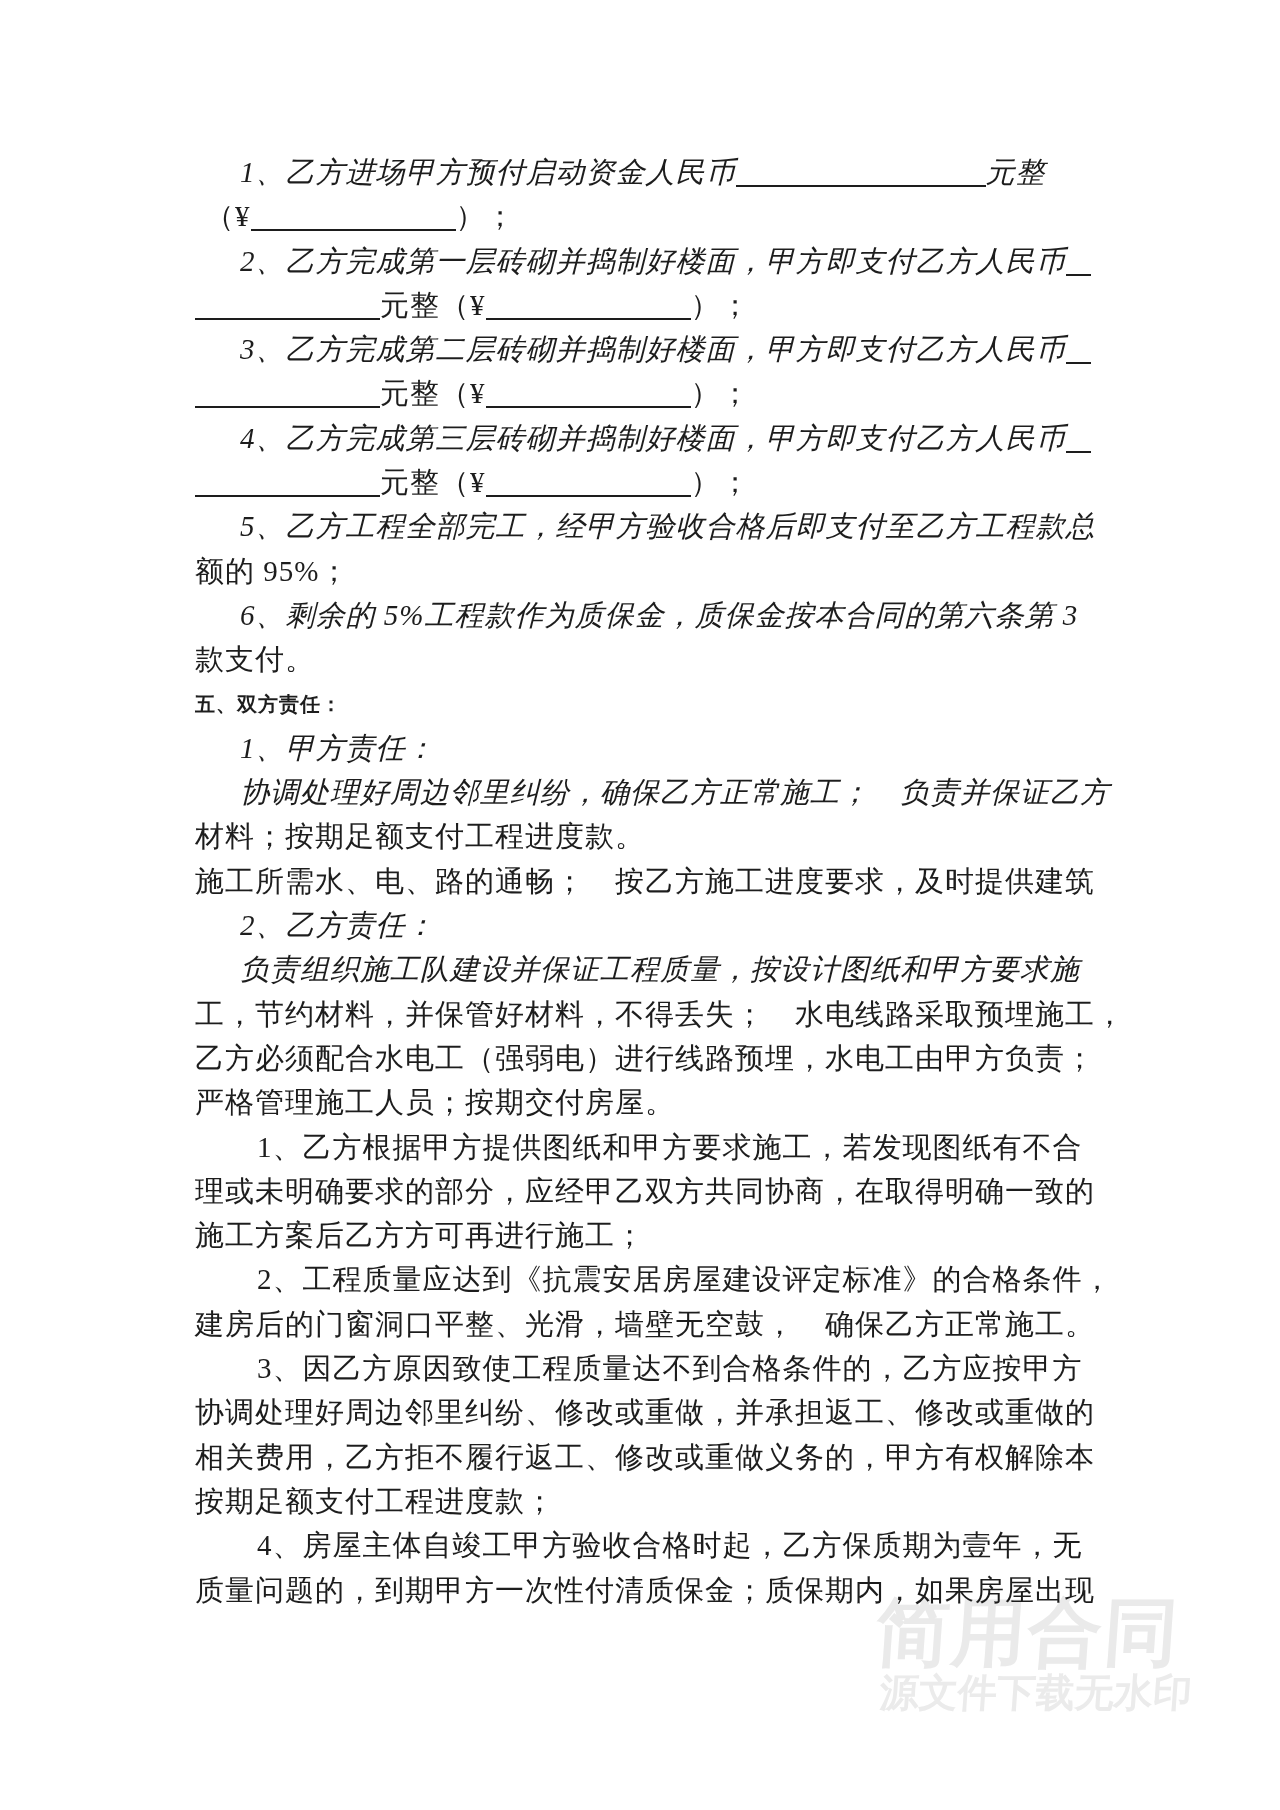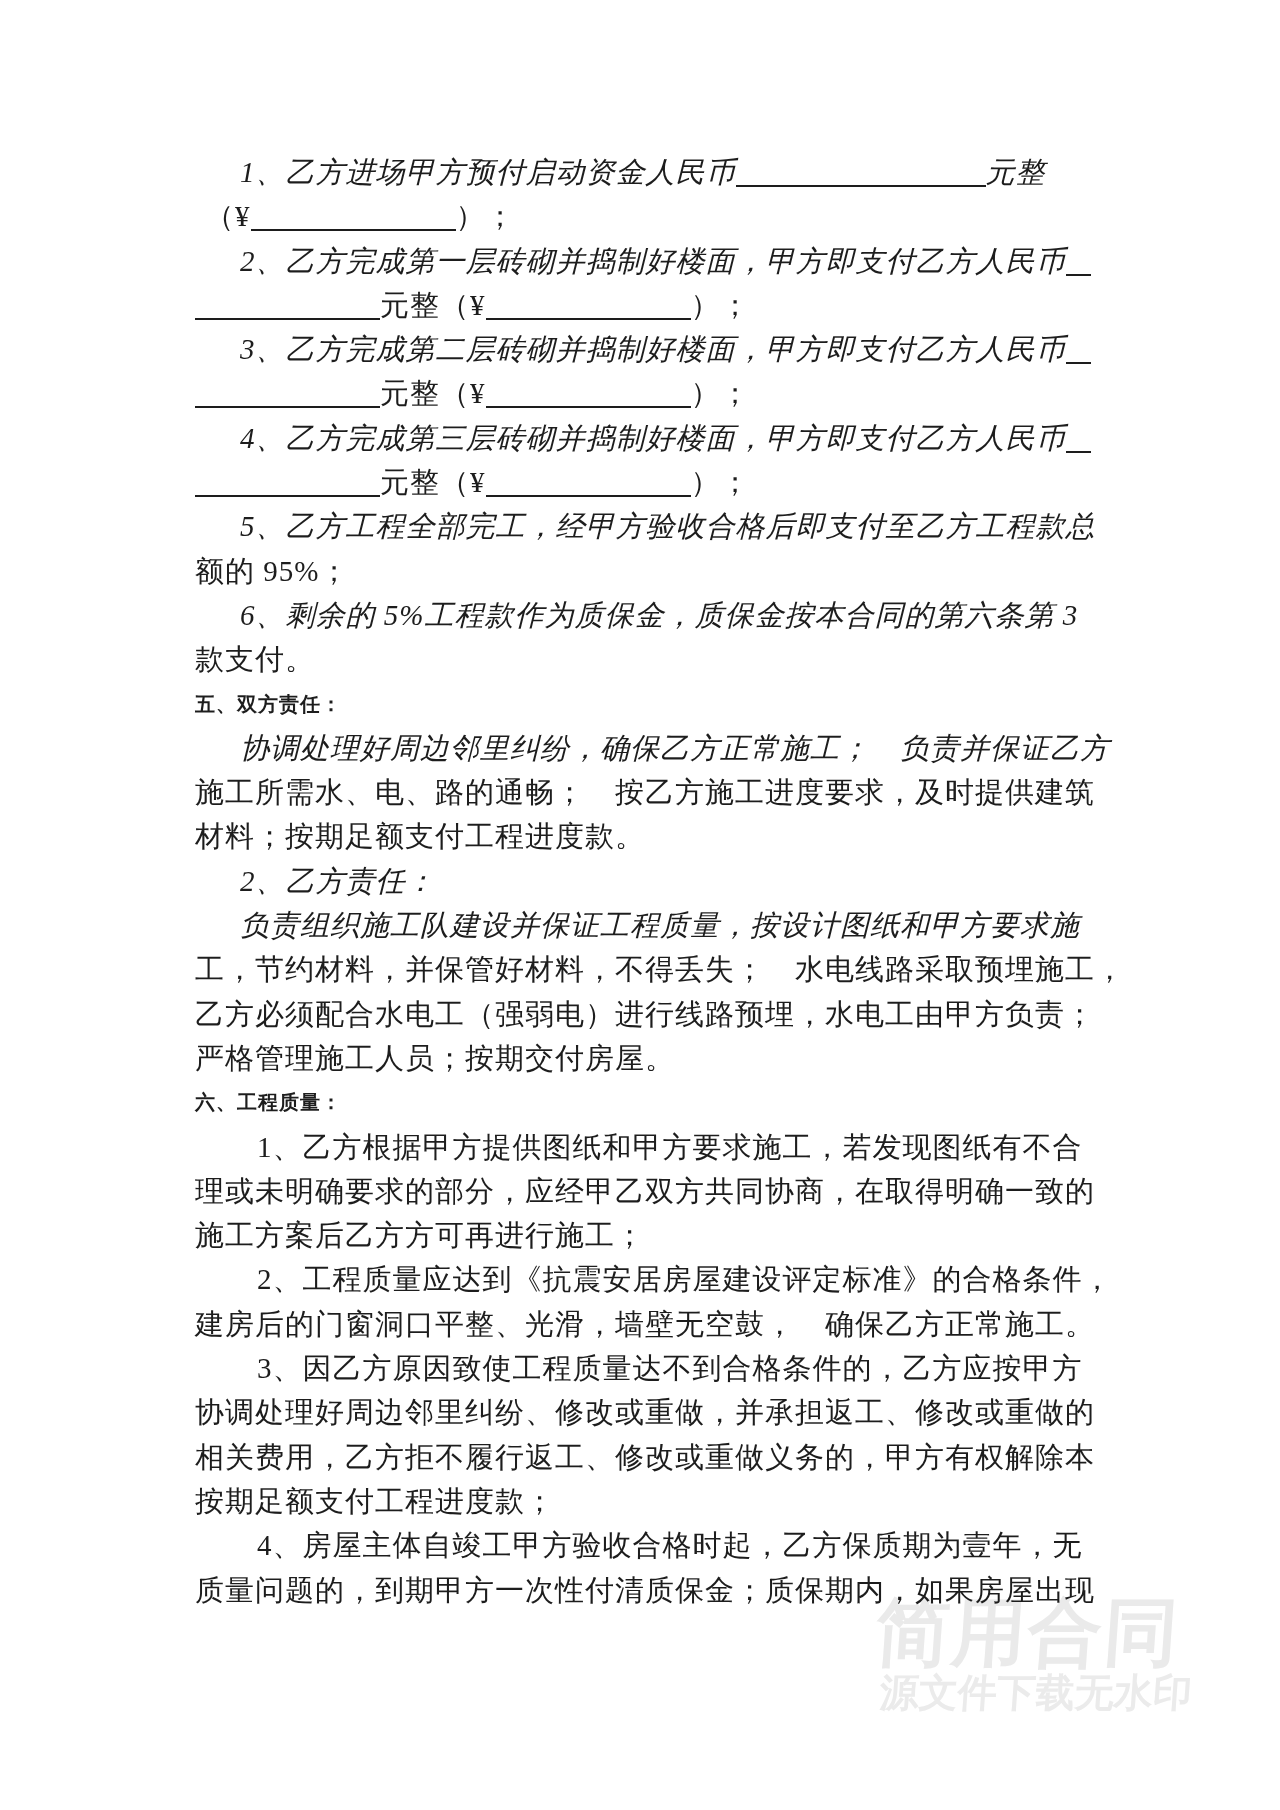--- a/index.html
+++ b/index.html
@@ -63,29 +63,29 @@
       <div class="line ind-none"><span class="blank blank-lead"></span><span>元整（¥</span><span class="blank blank-figures"></span><span>）；</span></div>
       <div class="line ind-item"><span>3、乙方完成第二层砖砌并捣制好楼面，甲方即支付乙方人民币</span><span class="blank blank-tail"></span></div>
       <div class="line ind-none"><span class="blank blank-lead"></span><span>元整（¥</span><span class="blank blank-figures"></span><span>）；</span></div>
       <div class="line ind-item"><span>4、乙方完成第三层砖砌并捣制好楼面，甲方即支付乙方人民币</span><span class="blank blank-tail"></span></div>
       <div class="line ind-none"><span class="blank blank-lead"></span><span>元整（¥</span><span class="blank blank-figures"></span><span>）；</span></div>
       <div class="line ind-item"><span>5、乙方工程全部完工，经甲方验收合格后即支付至乙方工程款总</span></div>
       <div class="line ind-none"><span>额的 95%；</span></div>
       <div class="line ind-item"><span>6、剩余的 5%工程款作为质保金，质保金按本合同的第六条第 3</span></div>
       <div class="line ind-none"><span>款支付。</span></div>
       <div class="line header ind-none"><span>五、双方责任：</span></div>
+      <div class="line ind-item"><span>1、甲方责任：</span></div>
       <div class="line ind-item"><span>协调处理好周边邻里纠纷，确保乙方正常施工；　负责并保证乙方</span></div>
+      <div class="line ind-none"><span>材料；按期足额支付工程进度款。</span></div>
       <div class="line ind-none"><span>施工所需水、电、路的通畅；　按乙方施工进度要求，及时提供建筑</span></div>
-      <div class="line ind-none"><span>材料；按期足额支付工程进度款。</span></div>
       <div class="line ind-item"><span>2、乙方责任：</span></div>
       <div class="line ind-item"><span>负责组织施工队建设并保证工程质量，按设计图纸和甲方要求施</span></div>
       <div class="line ind-none"><span>工，节约材料，并保管好材料，不得丢失；　水电线路采取预埋施工，</span></div>
       <div class="line ind-none"><span>乙方必须配合水电工（强弱电）进行线路预埋，水电工由甲方负责；</span></div>
       <div class="line ind-none"><span>严格管理施工人员；按期交付房屋。</span></div>
-      <div class="line header ind-none"><span>六、工程质量：</span></div>
       <div class="line ind-item-wide"><span>1、乙方根据甲方提供图纸和甲方要求施工，若发现图纸有不合</span></div>
       <div class="line ind-none"><span>理或未明确要求的部分，应经甲乙双方共同协商，在取得明确一致的</span></div>
       <div class="line ind-none"><span>施工方案后乙方方可再进行施工；</span></div>
       <div class="line ind-item-wide"><span>2、工程质量应达到《抗震安居房屋建设评定标准》的合格条件，</span></div>
       <div class="line ind-none"><span>建房后的门窗洞口平整、光滑，墙壁无空鼓，　确保乙方正常施工。</span></div>
       <div class="line ind-item-wide"><span>3、因乙方原因致使工程质量达不到合格条件的，乙方应按甲方</span></div>
       <div class="line ind-none"><span>协调处理好周边邻里纠纷、修改或重做，并承担返工、修改或重做的</span></div>
       <div class="line ind-none"><span>相关费用，乙方拒不履行返工、修改或重做义务的，甲方有权解除本</span></div>
       <div class="line ind-none"><span>按期足额支付工程进度款；</span></div>
       <div class="line ind-item-wide"><span>4、房屋主体自竣工甲方验收合格时起，乙方保质期为壹年，无</span></div>

